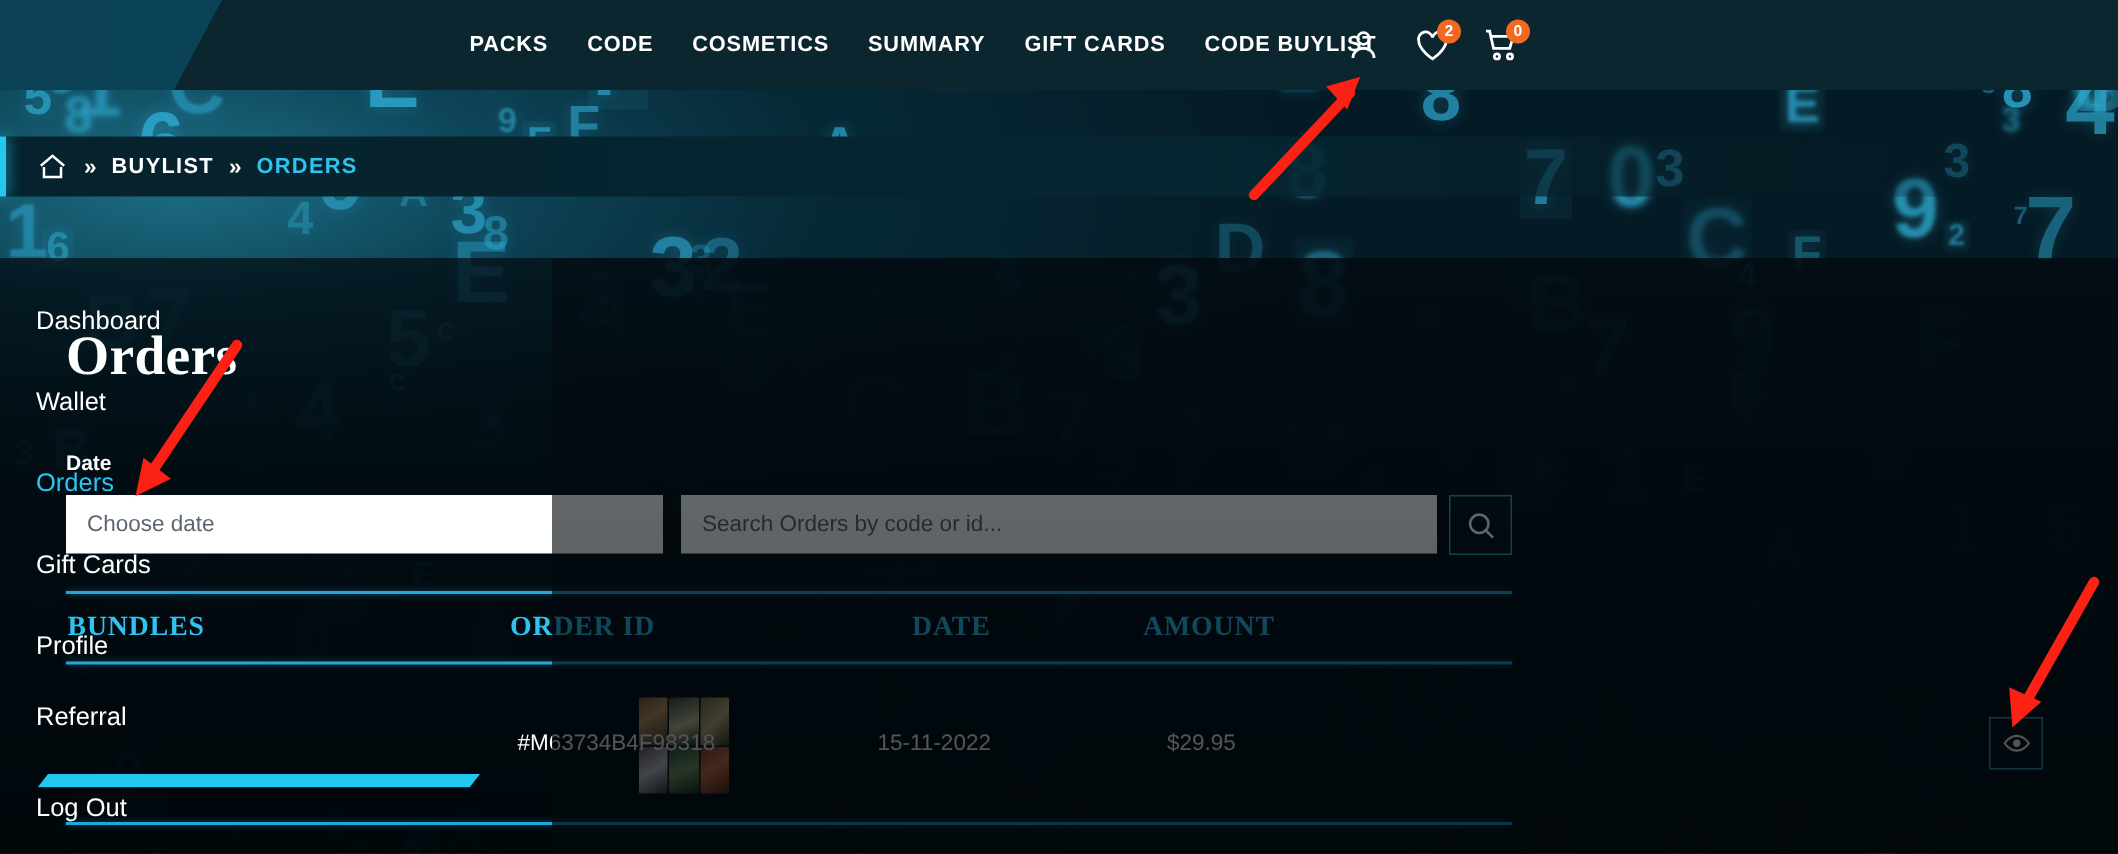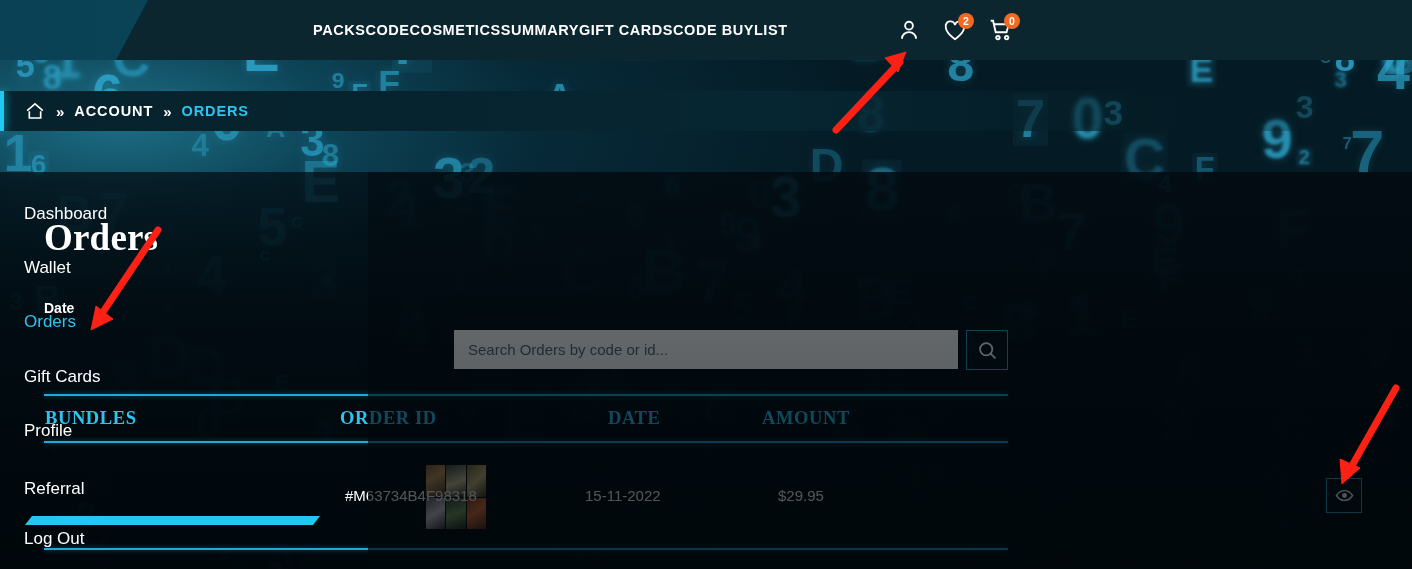--- a/index.html
+++ b/index.html
@@ -37,21 +37,21 @@
   }
   .header-diag{
     position:absolute; left:0; top:0; width:1412px; height:60px;
     background:#0c2630;
     clip-path:polygon(148px 0, 1412px 0, 1412px 60px, 116px 60px);
   }
 
   .logo{ position:absolute; left:178px; top:2px; width:140px; height:57px; }
   .logo svg{ display:block; }
 
-  .nav{ position:absolute; left:313px; top:0; height:60px; display:flex; align-items:center; }
+  .nav{ position:absolute; left:313px; top:0; height:60px; display:flex; align-items:center; gap:26px; }
   .nav a{
     color:#ffffff; font-size:14.5px; font-weight:700; letter-spacing:.55px;
     text-decoration:none; white-space:nowrap;
   }
 
   .hdr-icons{ position:absolute; left:893px; top:0; height:60px; display:flex; align-items:center; gap:14px; }
   .hicon{ position:relative; width:32px; height:32px; display:flex; align-items:center; justify-content:center; }
   .badge{
     position:absolute; right:-3px; top:-1px; min-width:16px; height:16px; padding:0 3px;
     background:#f26a21; color:#fff; border-radius:9px; font-size:10.5px; font-weight:700;
@@ -412,44 +412,45 @@
   </div>
 
   <div class="crumbbar">
     <div class="crumb-accent"></div>
     <div class="crumb-inner">
       <svg width="22" height="22" viewBox="0 0 24 24" fill="none" stroke="#fff" stroke-width="1.8">
         <path d="M3.5 11.5L12 4.2l8.5 7.3"></path>
           <path d="M5.8 12.4v7.2h12.4v-7.2"></path>
       </svg>
       <span class="chev">»</span>
-      <span class="crumb-txt">ACCOUNT</span>
+      <span class="crumb-txt">BUYLIST</span>
       <span class="chev">»</span>
       <span class="crumb-txt cur">ORDERS</span>
     </div>
   </div>
 
   <div class="sidebar">
     <div class="side-item" style="top:32px">Dashboard</div>
     <div class="side-item" style="top:86px">Wallet</div>
     <div class="side-item active" style="top:140px">Orders</div>
     <div class="side-underline"></div>
     <div class="side-item" style="top:195px">Gift Cards</div>
     <div class="side-item" style="top:249px">Profile</div>
-    <div class="side-item" style="top:307px">Referral</div>
+    <div class="side-item" style="top:296px">Referral</div>
     <div class="side-item" style="top:357px">Log Out</div>
   </div>
 
   <div class="main">
     <div class="main-dark"></div>
   </div>
 
   <div class="page-title">Orders</div>
   <div class="field-label">Date</div>
 
+  <input class="inp inp-date" type="text" placeholder="Choose date" style="">
   <input class="inp inp-search" type="text" placeholder="Search Orders by code or id..." style="">
 
   <div class="search-btn">
     <svg width="21" height="21" viewBox="0 0 24 24" fill="none" stroke="#fff" stroke-width="2">
       <circle cx="10.5" cy="10.5" r="7"></circle>
         <path d="M15.6 15.6L21 21"></path>
     </svg>
   </div>
 
   <div class="rule r1"></div>

